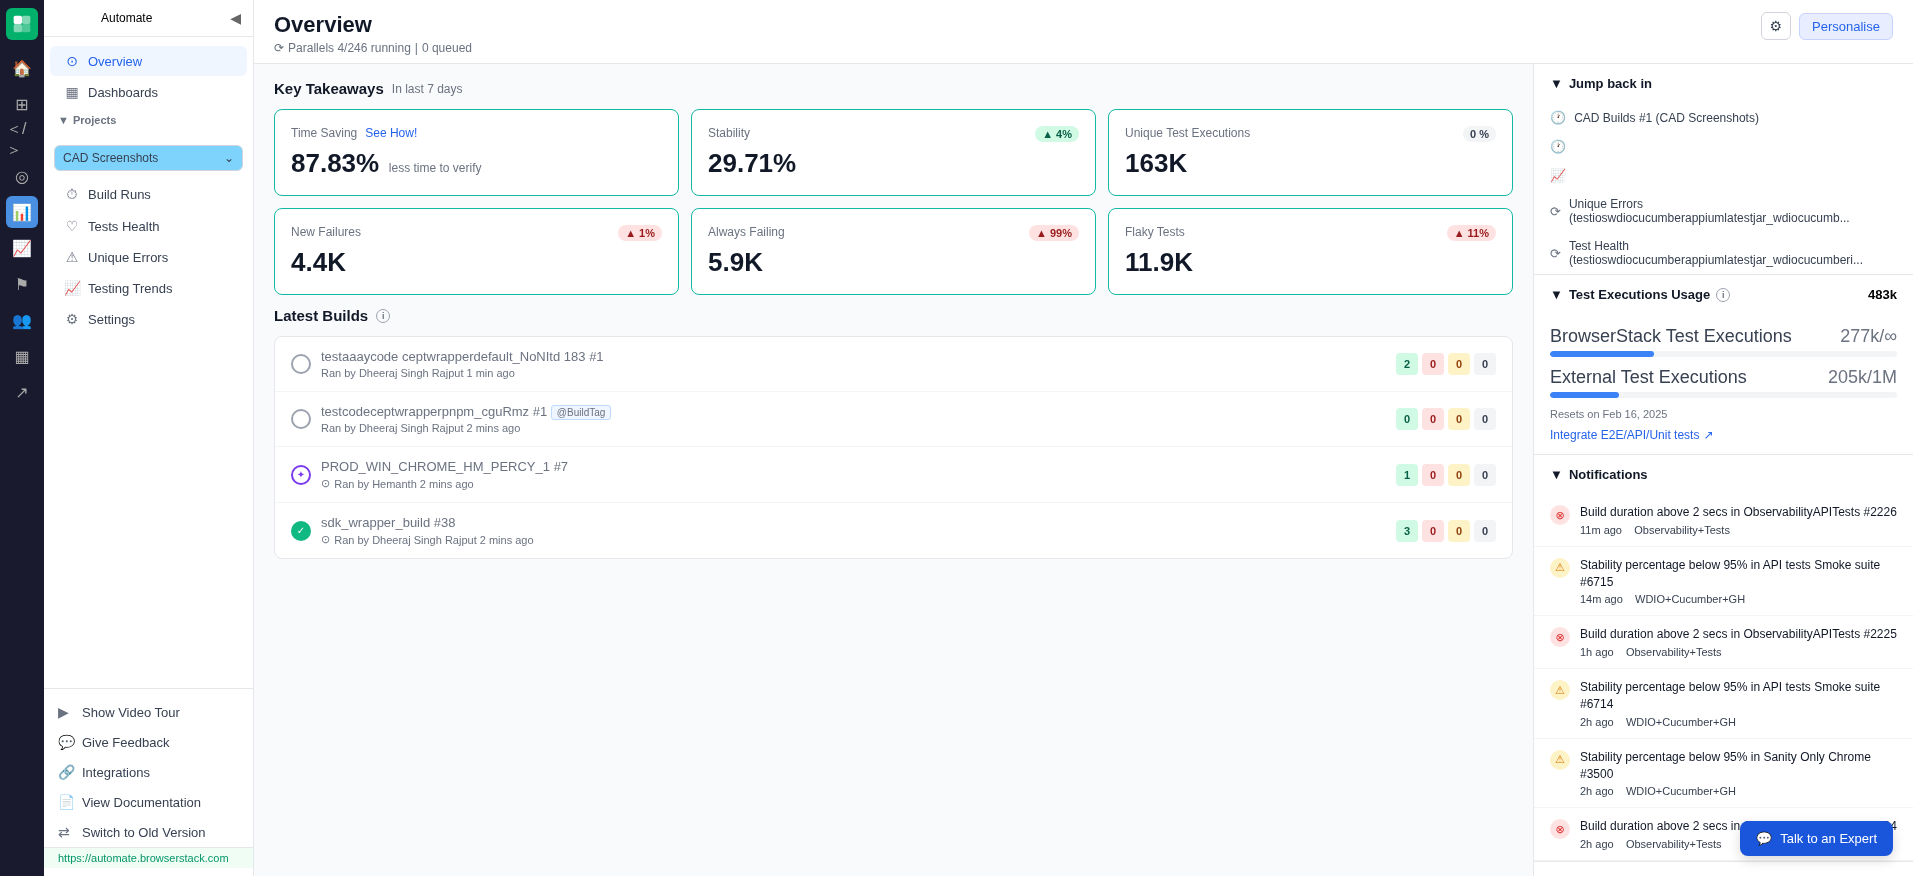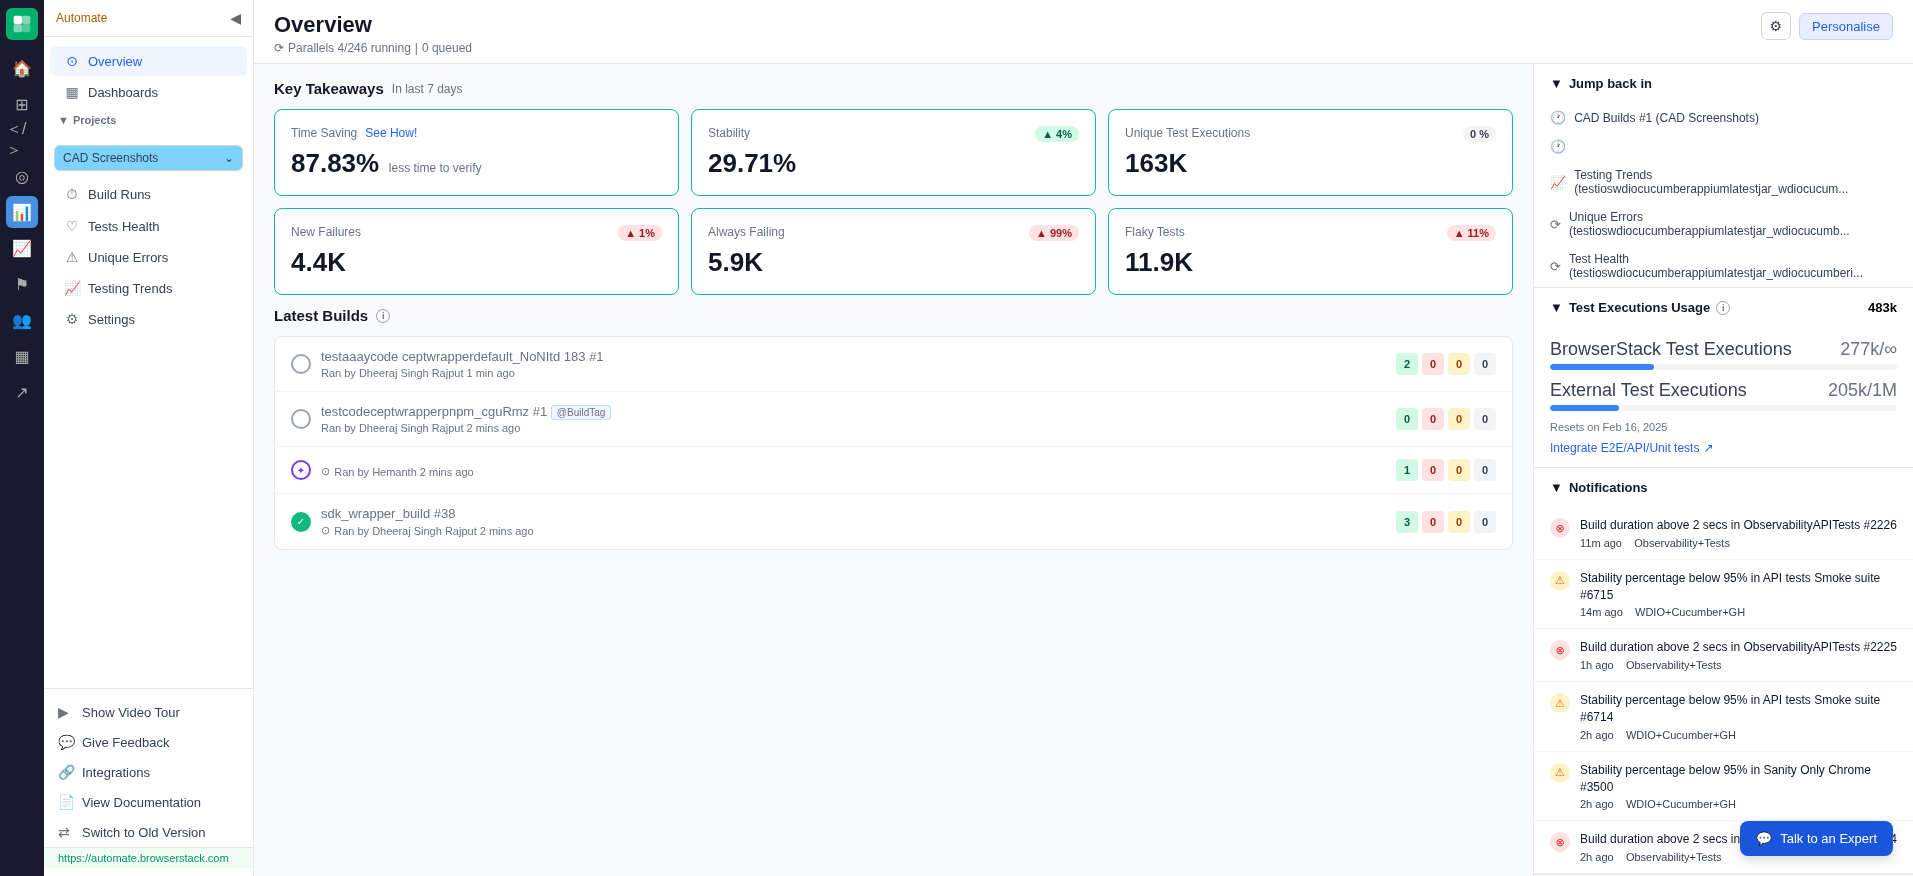--- a/index.html
+++ b/index.html
@@ -330,21 +330,21 @@
   <div class="icon-bar-item active">📊</div>
   <div class="icon-bar-item">📈</div>
   <div class="icon-bar-item">⚑</div>
   <div class="icon-bar-item">👥</div>
   <div class="icon-bar-item">▦</div>
   <div class="icon-bar-item">↗</div>
 </div>
 
 <div class="sidebar">
   <div class="sidebar-header">
-    <span style="font-size:12px; color:#a16207;">Automate</span>
+    <span style="font-size:12px; color:#000000;margin-left:45px;">Automate</span>
     <span class="sidebar-collapse-btn">◀</span>
   </div>
   <div class="sidebar-nav">
     <div class="sidebar-item active">
       <span class="item-icon">⊙</span>
       <span>Overview</span>
     </div>
     <div class="sidebar-item">
       <span class="item-icon">▦</span>
       <span>Dashboards</span>
@@ -516,20 +516,24 @@
             <span class="count-badge count-green">0</span>
             <span class="count-badge count-red">0</span>
             <span class="count-badge count-yellow">0</span>
             <span class="count-badge count-gray">0</span>
           </div>
         </div>
 
         <div class="build-row">
           <div class="build-status-icon" style="border: 2px solid #7c3aed; color: #7c3aed; font-size: 10px; display:flex; align-items:center; justify-content:center;">✦</div>
           <div class="build-info">
+            <div class="build-name">
+              <span>PROD_WIN_CHROME_HM_PERCY_1</span>
+              <span>#7</span>
+            </div>
             <div class="build-meta">
               <span>⊙</span>
               <span>Ran by Hemanth 2 mins ago</span>
             </div>
           </div>
           <div class="build-counts">
             <span class="count-badge count-green">1</span>
             <span class="count-badge count-red">0</span>
             <span class="count-badge count-yellow">0</span>
             <span class="count-badge count-gray">0</span>
@@ -570,21 +574,20 @@
         </div>
         <div class="jump-back-item">
           <span class="jump-back-icon">🕐</span>
           <span>CAD Builds #1 (CAD Screenshots)</span>
         </div>
         <div class="jump-back-item">
           <span class="jump-back-icon">🕐</span>
         </div>
         <div class="jump-back-item">
           <span class="jump-back-icon">📈</span>
-          <span>Testing Trends (testioswdiocucumberappiumlatestjar_wdiocucum...</span>
         </div>
         <div class="jump-back-item">
           <span class="jump-back-icon">⟳</span>
           <span>Unique Errors (testioswdiocucumberappiumlatestjar_wdiocucumb...</span>
         </div>
         <div class="jump-back-item">
           <span class="jump-back-icon">⟳</span>
           <span>Test Health (testioswdiocucumberappiumlatestjar_wdiocucumberi...</span>
         </div>
       </div>

